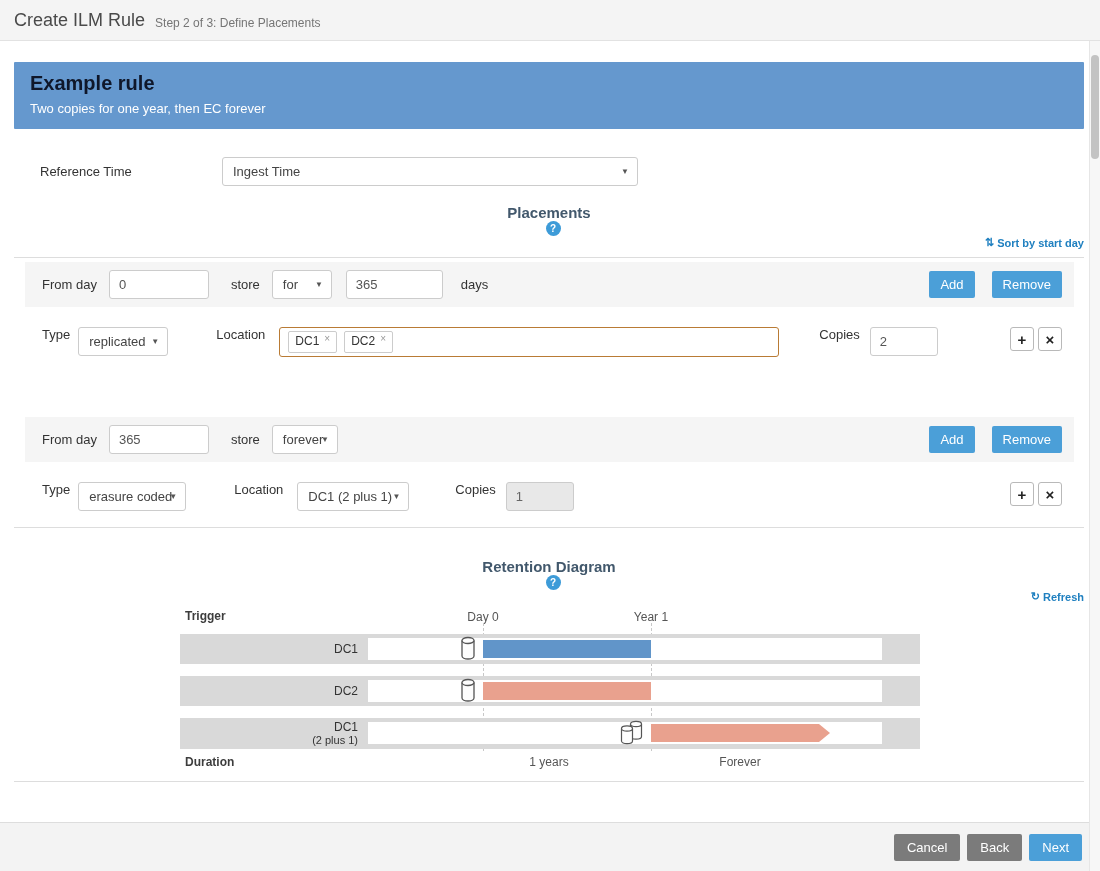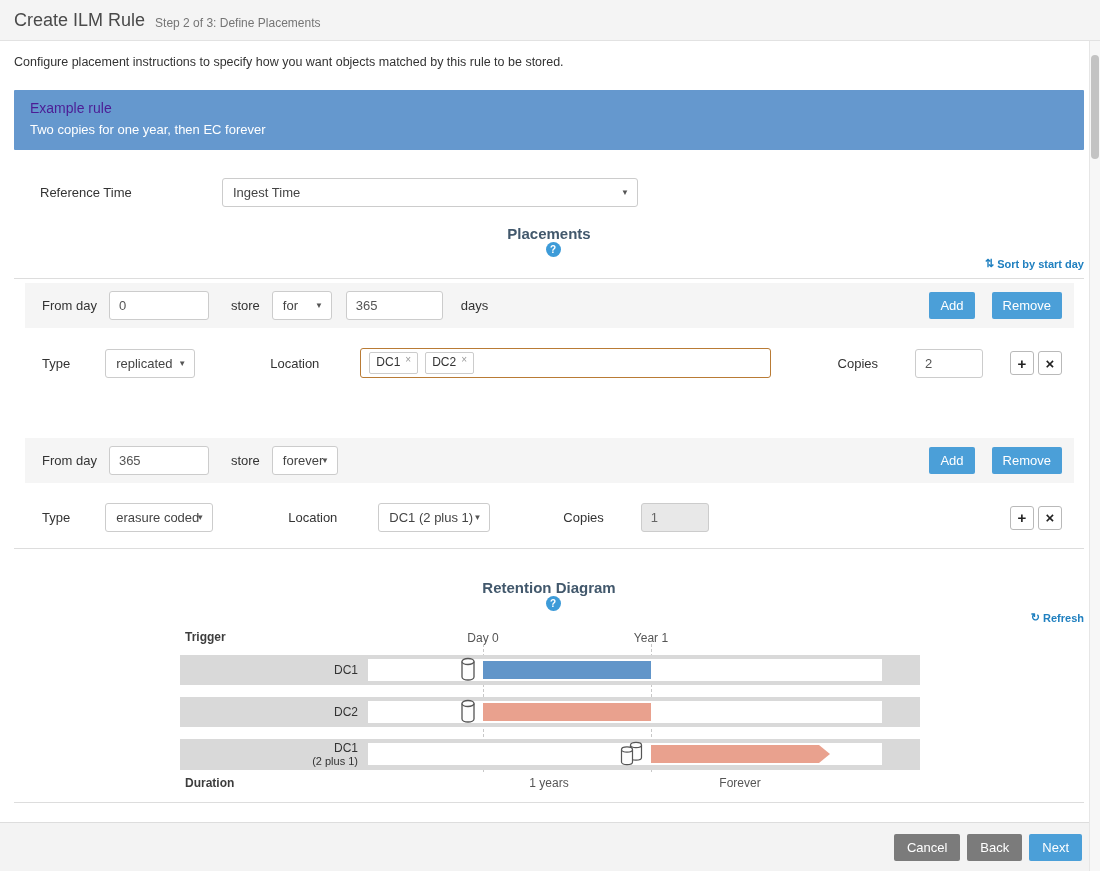--- a/index.html
+++ b/index.html
@@ -20,21 +20,21 @@
   .scrollbar { position:absolute; top:41px; right:0; bottom:0; width:11px;
     background:#f7f7f7; border-left:1px solid #e6e6e6; z-index:50; }
   .scrollbar .thumb { position:absolute; top:14px; left:1px; width:8px; height:104px;
     background:#c3c3c3; border-radius:4px; }
 
   .content { padding:0 16px 0 14px; }
   .intro { margin-top:14px; font-size:12.5px; color:#333; }
 
   
   .banner { margin-top:21px; padding:10px 16px 13px; border-radius:1px; }
-  .banner .b-title { color:#4c1d95; font-weight:normal; font-size:14px; }
+  .banner .b-title { color:#0f172a; font-weight:bold; font-size:20px; }
   .banner .b-sub { color:#fff; font-size:13px; margin-top:6px; }
 
   
   .ref-row { margin-top:28px; display:flex; align-items:center; }
   .ref-row label { margin-left:26px; width:182px; color:#333; }
 
   .select { position:relative; background:#fff; border:1px solid #ccc; border-radius:3px;
     height:29px; display:flex; align-items:center; padding:0 24px 0 10px;
     font-size:13px; color:#444; cursor:pointer; white-space:nowrap; }
   .select .caret { position:absolute; right:8px; font-size:8px; color:#555; }
@@ -63,21 +63,21 @@
   .lbl-store { margin-left:22px; }
   .sel-for { width:60px; margin-left:12px; }
   .sel-forever { width:66px; margin-left:12px; }
   .in-days { width:97px; margin-left:14px; }
   .lbl-days { margin-left:18px; }
   .band-btns { margin-left:auto; display:flex; gap:17px; }
   .btn { border:none; border-radius:2px; color:#fff; font-size:13px; padding:6px 11px;
     cursor:pointer; font-family:inherit; }
 
   
-  .type-row { margin:20px 10px 0 11px; padding:0 12px 0 17px; display:flex; align-items:center;gap:27px; }
+  .type-row { margin:20px 10px 0 11px; padding:0 12px 0 17px; display:flex; align-items:flex-start; }
   .type-row .lbl { color:#333; }
   .sel-type { width:90px; margin-left:8px; }
   .sel-type2 { width:108px; margin-left:8px; }
   .lbl-loc { margin-left:48px; }
   .sel-loc2 { width:112px; margin-left:14px; }
   .tokenfield { margin-left:14px; width:500px; height:30px; background:#fff;
     border:1px solid #b97b35; border-radius:3px; display:flex; align-items:center;
     padding:0 8px; gap:7px; }
   .tag { border:1px solid #ccc; border-radius:2px; background:#fff; font-size:12px; color:#333;
     padding:2px 6px; display:flex; align-items:flex-start; gap:5px; line-height:1.3; }
@@ -129,21 +129,20 @@
   <h1>Create ILM Rule</h1>
   <span class="step">Step 2 of 3: Define Placements</span>
 </header>
 
 <div class="scrollbar">
   <div class="thumb"></div>
 </div>
 
 <div class="content">
 
-  <p class="intro">Configure placement instructions to specify how you want objects matched by this rule to be stored.</p>
 
   <div class="banner" style="background: rgb(101, 152, 206);">
     <div class="b-title">Example rule</div>
     <div class="b-sub">Two copies for one year, then EC forever</div>
   </div>
 
   <div class="ref-row">
     <label>Reference Time</label>
     <div class="select wide">
       <span>Ingest Time</span>

